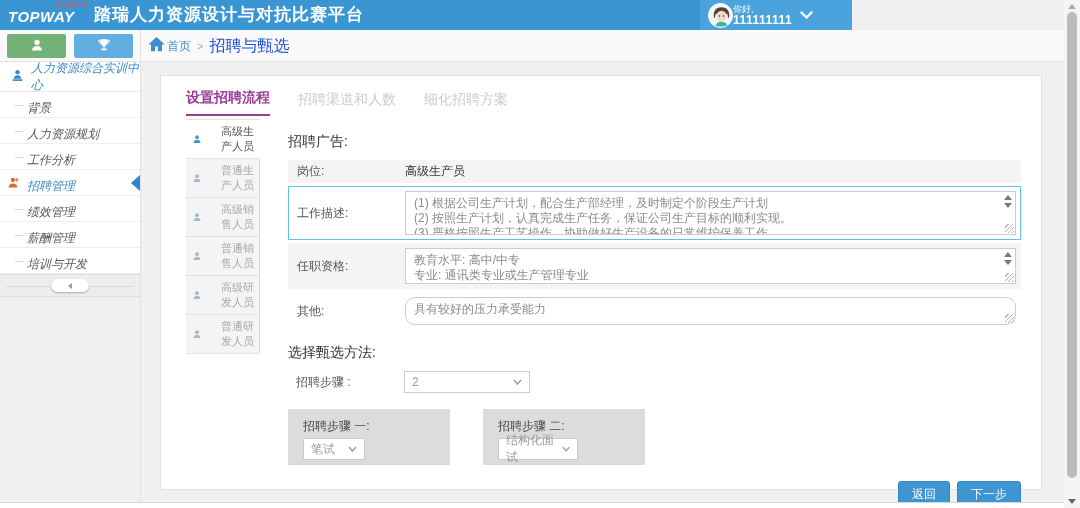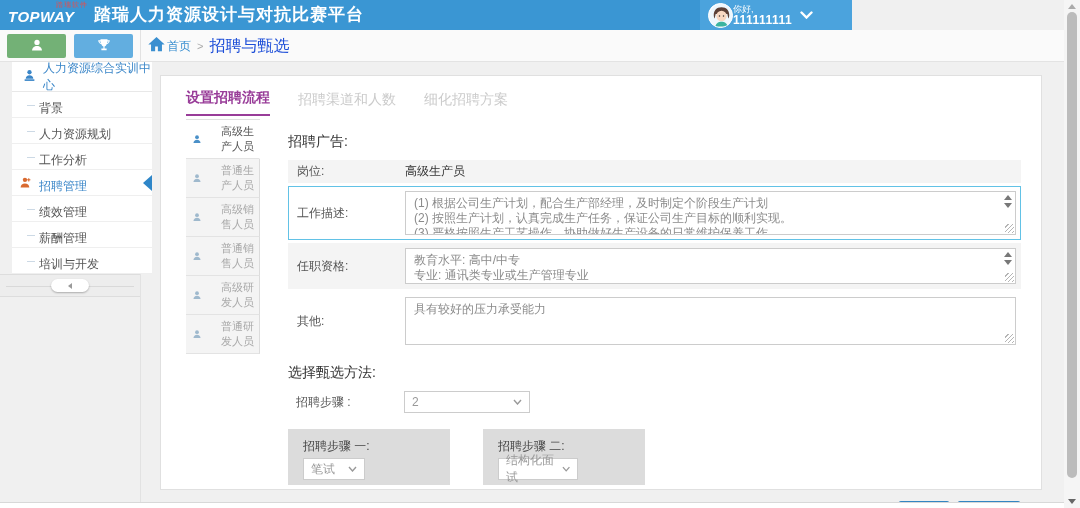--- a/index.html
+++ b/index.html
@@ -25,21 +25,21 @@
   .modebtn { width:59px; height:24px; border:none; border-radius:2px; display:flex; align-items:center; justify-content:center; cursor:pointer; }
   .modebtn.green { background:#73b176; }
   .modebtn.blue  { background:#62aee0; }
   .crumb { position:absolute; left:148px; top:0; height:32px; display:flex; align-items:center; gap:6px; }
   .crumb .home-link { display:flex; align-items:center; gap:2px; color:#3a8fd0; font-size:12px; cursor:pointer; }
   .crumb .sep { color:#a9a9a9; font-size:11px; }
   .crumb .cur { color:#1d4ed8; font-size:16px; }
   .vline { position:absolute; left:140px; top:30px; height:472px; width:1px; background:#e2e2e2; }
 
   
-  .snav { position:absolute; left:12px; top:62px; width:140px; background:#fff; }
+  .snav { position:absolute; left:0; top:62px; width:140px; background:#fff;font-style:italic; }
   .snav::before { content:""; position:absolute; left:15px; top:44px; width:1px; height:155px; background:#dde8f1; }
   .snav-root { height:30px; display:flex; align-items:center; gap:7px; padding-left:11px; font-size:12px; color:#3a86c8; border-bottom:1px solid #e8e8e8; cursor:pointer; position:relative; }
   .snav-item { position:relative; height:26px; display:flex; align-items:flex-end; padding-left:27px; font-size:12px; color:#555; border-bottom:1px solid #efefef; cursor:pointer; background:#fff; }
   .snav-item .tick { position:absolute; left:15px; top:50%; width:8px; height:1px; background:#ccd9e5; }
   .snav-item.active { color:#3a86c8; }
   .snav-item.active .mini-icon { position:absolute; left:7px; top:6px; width:13px; height:13px; }
   .snav-item.active .arrow-left { position:absolute; right:0; top:50%; margin-top:-8px; width:0; height:0; border-top:8px solid transparent; border-bottom:8px solid transparent; border-right:9px solid #2e86c8; }
   .snav-slider { position:absolute; left:0; top:274px; width:140px; height:23px; background:#ededed; border-top:1px solid #ddd; border-bottom:1px solid #ddd; display:flex; align-items:center; justify-content:center; }
   .snav-slider::before { content:""; position:absolute; left:6px; right:6px; top:50%; height:1px; background:#d9d9d9; }
   .pill { position:relative; width:38px; height:13px; background:#fff; border-radius:7px; box-shadow:0 1px 2px rgba(0,0,0,.28); display:flex; align-items:center; justify-content:center; cursor:pointer; }
@@ -60,21 +60,21 @@
   .content { flex:1; padding:14px 20px 0 28px; position:relative; }
   .sec-title { font-size:14px; color:#333; margin-bottom:9px; }
   .frow { display:grid; grid-template-columns:116px 1fr; align-items:center; border:1px solid transparent; margin-bottom:3px; }
   .frow.gray { background:#f4f4f4; }
   .frow.hl { border-color:#62c2e6; }
   .frow.simple { height:23px; }
   .flabel { font-size:12px; color:#555; padding-left:8px; }
   .fvalue { font-size:12px; color:#333; }
 
   .fta { position:relative; margin:4px 4px 4px 0; background:#fff; border:1px solid #ccc; cursor:text; }
-  .fta.h44 { height:44px; } .fta.h36 { height:36px; } .fta.h34 { height:48px; }
+  .fta.h44 { height:44px; } .fta.h36 { height:36px; } .fta.h34 { height:28px;border-radius:10px; }
   .fta-text { height:100%; overflow:hidden; padding:4px 22px 0 8px; font-size:12px; line-height:15px; color:#8b8b8b; white-space:pre-wrap; }
   .ta-rail { position:absolute; top:3px; right:3px; display:flex; flex-direction:column; gap:3px; }
   .arr-up { width:0; height:0; border-left:4px solid transparent; border-right:4px solid transparent; border-bottom:5px solid #787878; }
   .arr-dn { width:0; height:0; border-left:4px solid transparent; border-right:4px solid transparent; border-top:5px solid #787878; }
   .ta-resize { position:absolute; right:1px; bottom:1px; width:9px; height:9px; background:repeating-linear-gradient(135deg, transparent 0 2px, #b5b5b5 2px 3px); cursor:nwse-resize; }
 
   .sel { height:22px; background:#fff; border:1px solid #ccc; display:flex; align-items:center; justify-content:space-between; padding:0 7px; font-size:12px; color:#999; cursor:pointer; }
   .steps-row { display:grid; grid-template-columns:116px 1fr; align-items:center; margin-top:9px; }
   .sel.w126 { width:126px; } .sel.w62 { width:62px; } .sel.w80 { width:80px; }
 

